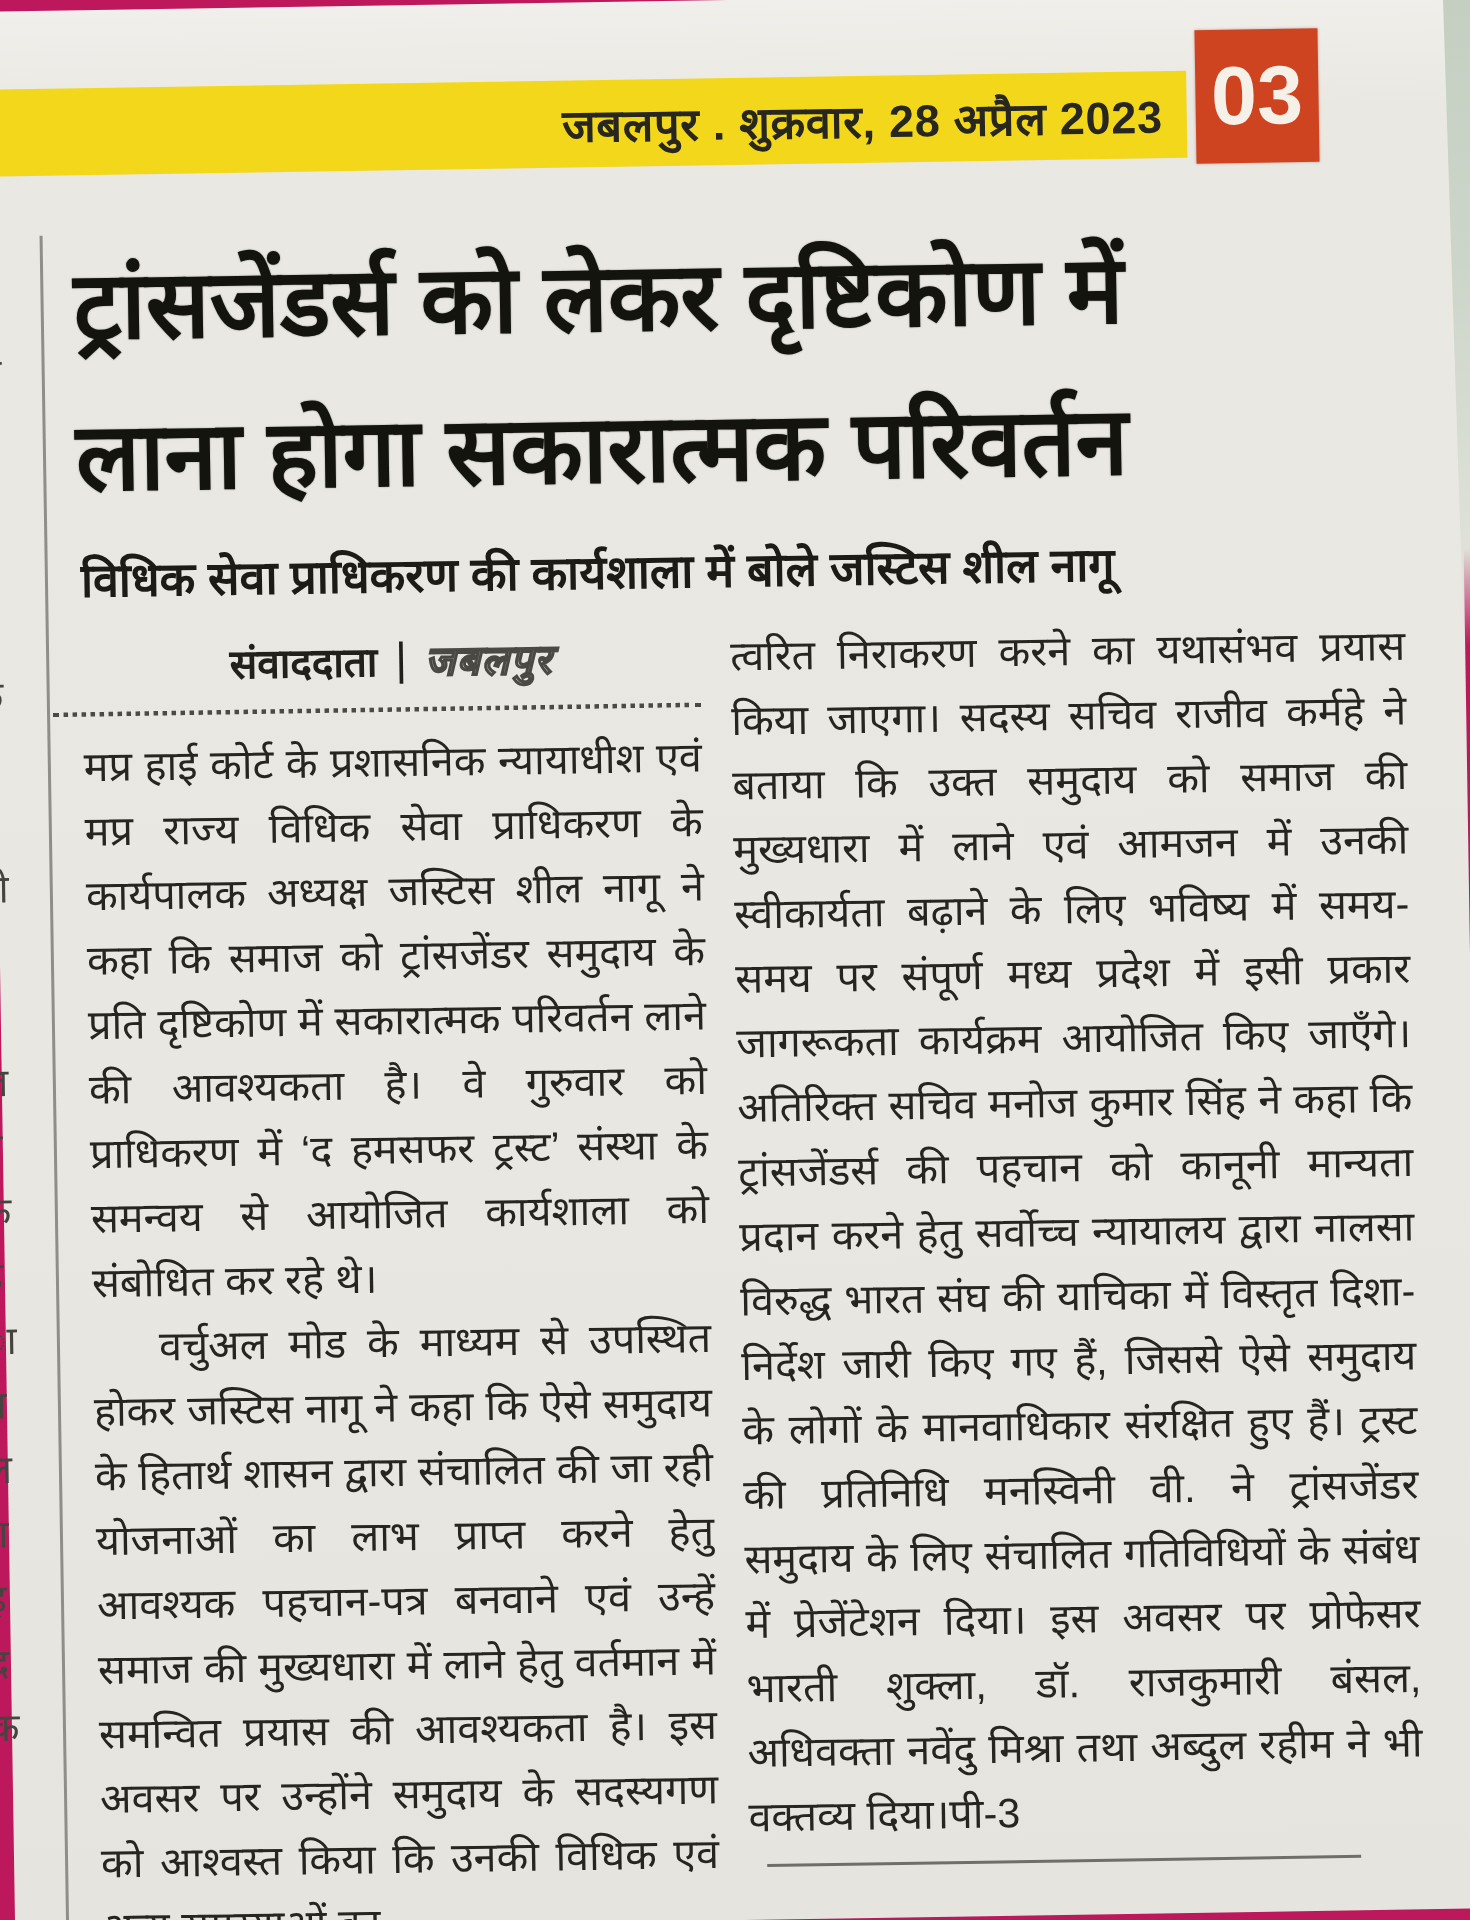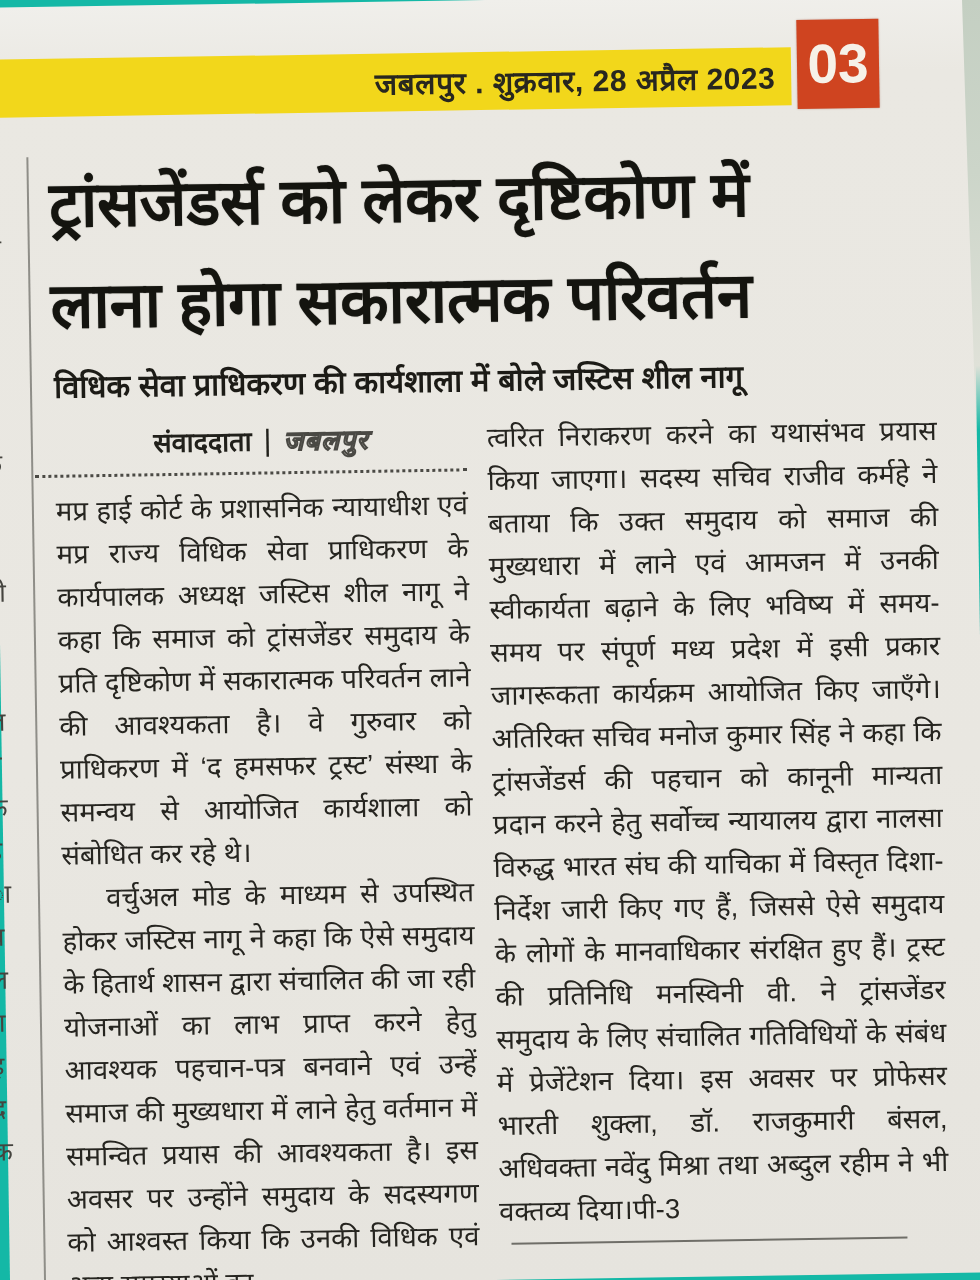--- a/index.html
+++ b/index.html
@@ -4,21 +4,21 @@
 <style>
   html,body{margin:0;padding:0;}
   body{
     width:980px;height:1280px;
     background:#dfddd8;
     font-family:"Liberation Sans","DejaVu Sans",sans-serif;
     overflow:hidden;
   }
   .viewport{
     position:relative;width:980px;height:1280px;overflow:hidden;
-    background:#14b8a6;
+    background:#be185d;
   }
   
   .sheet{
     position:absolute;inset:0;
     transform:rotate(-0.9deg);
     transform-origin:50% 50%;
     background:
       linear-gradient(180deg,#f0efeb 0%,#eae8e2 6%,#e9e7e1 60%,#e6e4de 100%);
   }
   

